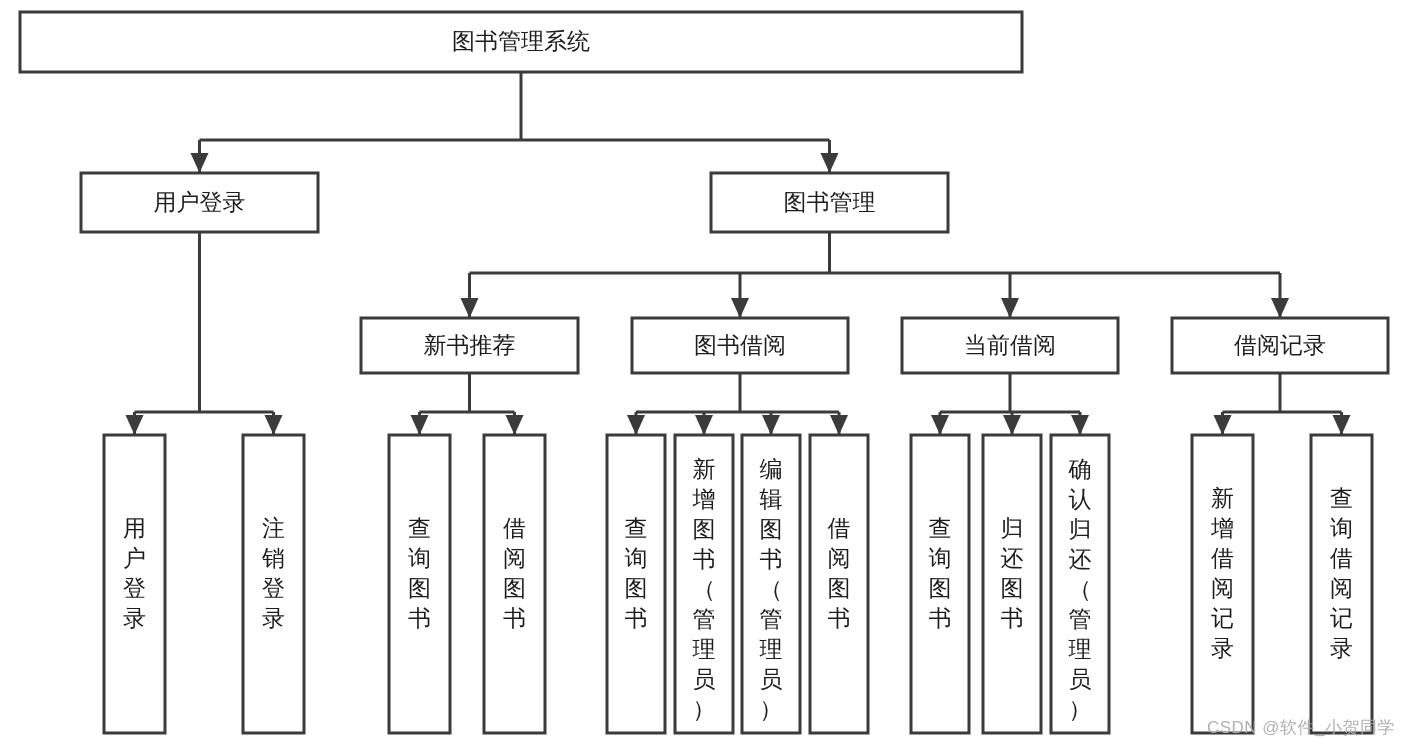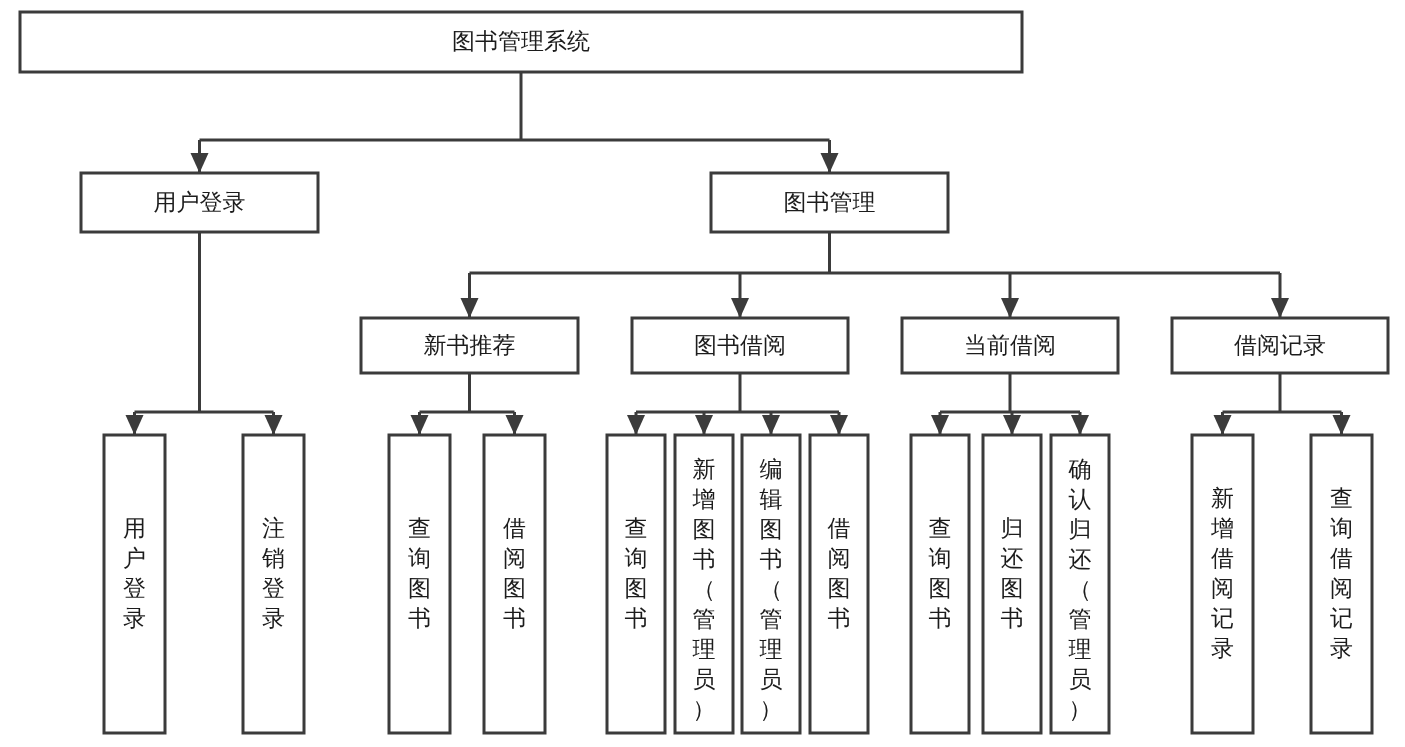--- a/index.html
+++ b/index.html
@@ -195,13 +195,14 @@
         <g>
           <rect x="1192" y="435" width="61" height="298" class="node-box"></rect>
           <text x="1222.5" y="506" class="node-label-v"><tspan x="1222.5" dy="0">新</tspan><tspan x="1222.5" dy="30">增</tspan><tspan x="1222.5" dy="30">借</tspan><tspan x="1222.5" dy="30">阅</tspan><tspan x="1222.5" dy="30">记</tspan><tspan x="1222.5" dy="30">录</tspan></text>
         </g>
         <g>
           <rect x="1311" y="435" width="61" height="298" class="node-box"></rect>
           <text x="1341.5" y="506" class="node-label-v"><tspan x="1341.5" dy="0">查</tspan><tspan x="1341.5" dy="30">询</tspan><tspan x="1341.5" dy="30">借</tspan><tspan x="1341.5" dy="30">阅</tspan><tspan x="1341.5" dy="30">记</tspan><tspan x="1341.5" dy="30">录</tspan></text>
         </g>
       </g>
     </svg>
+  <div class="watermark">CSDN @软件_小贺同学</div>
 </div>
 
 </body></html>

